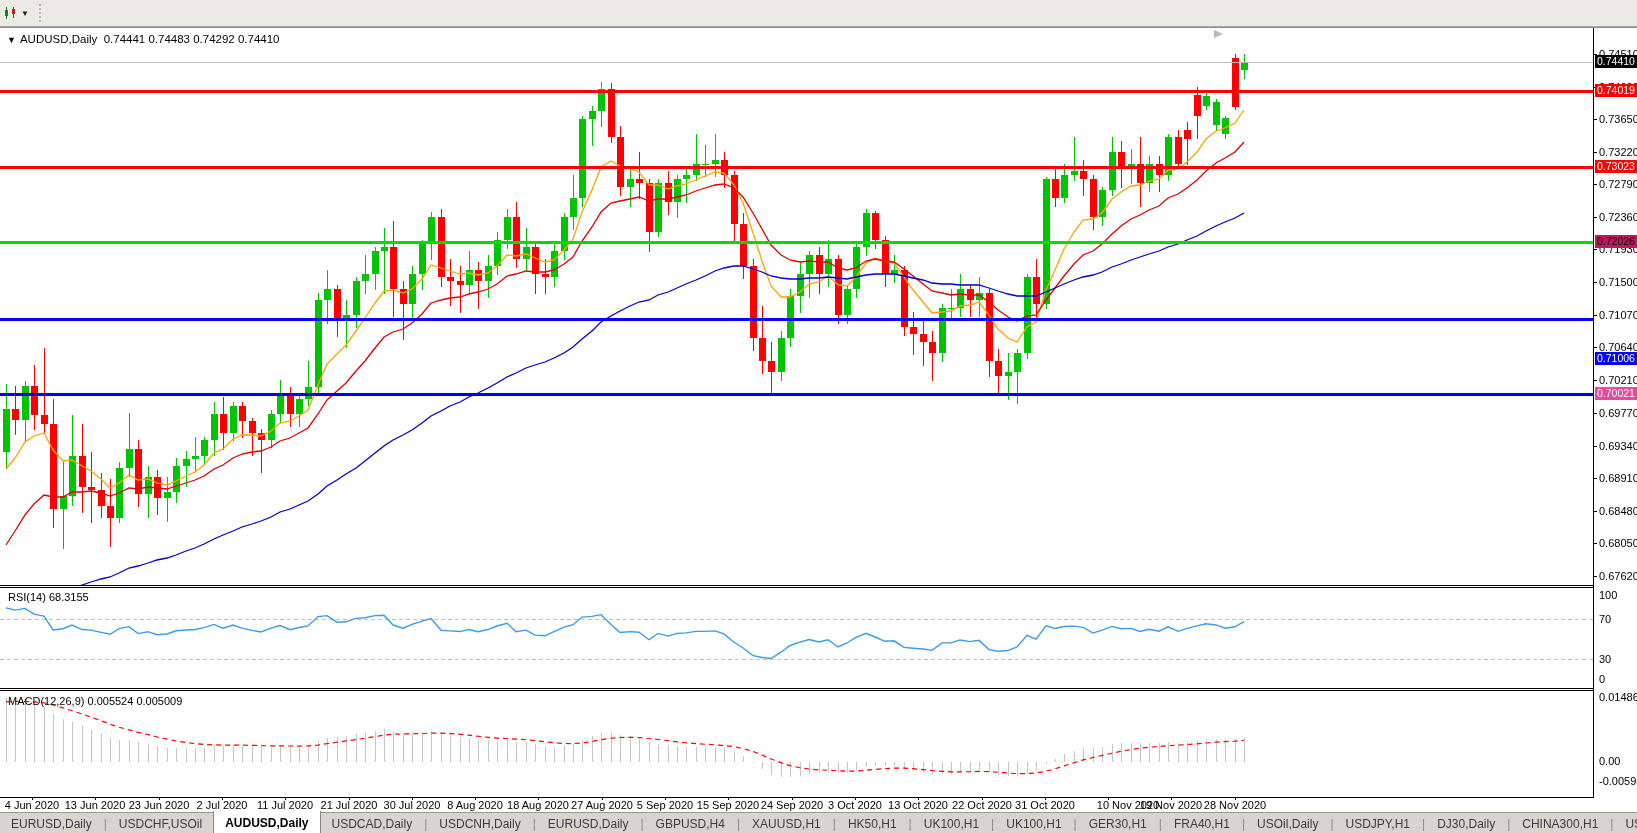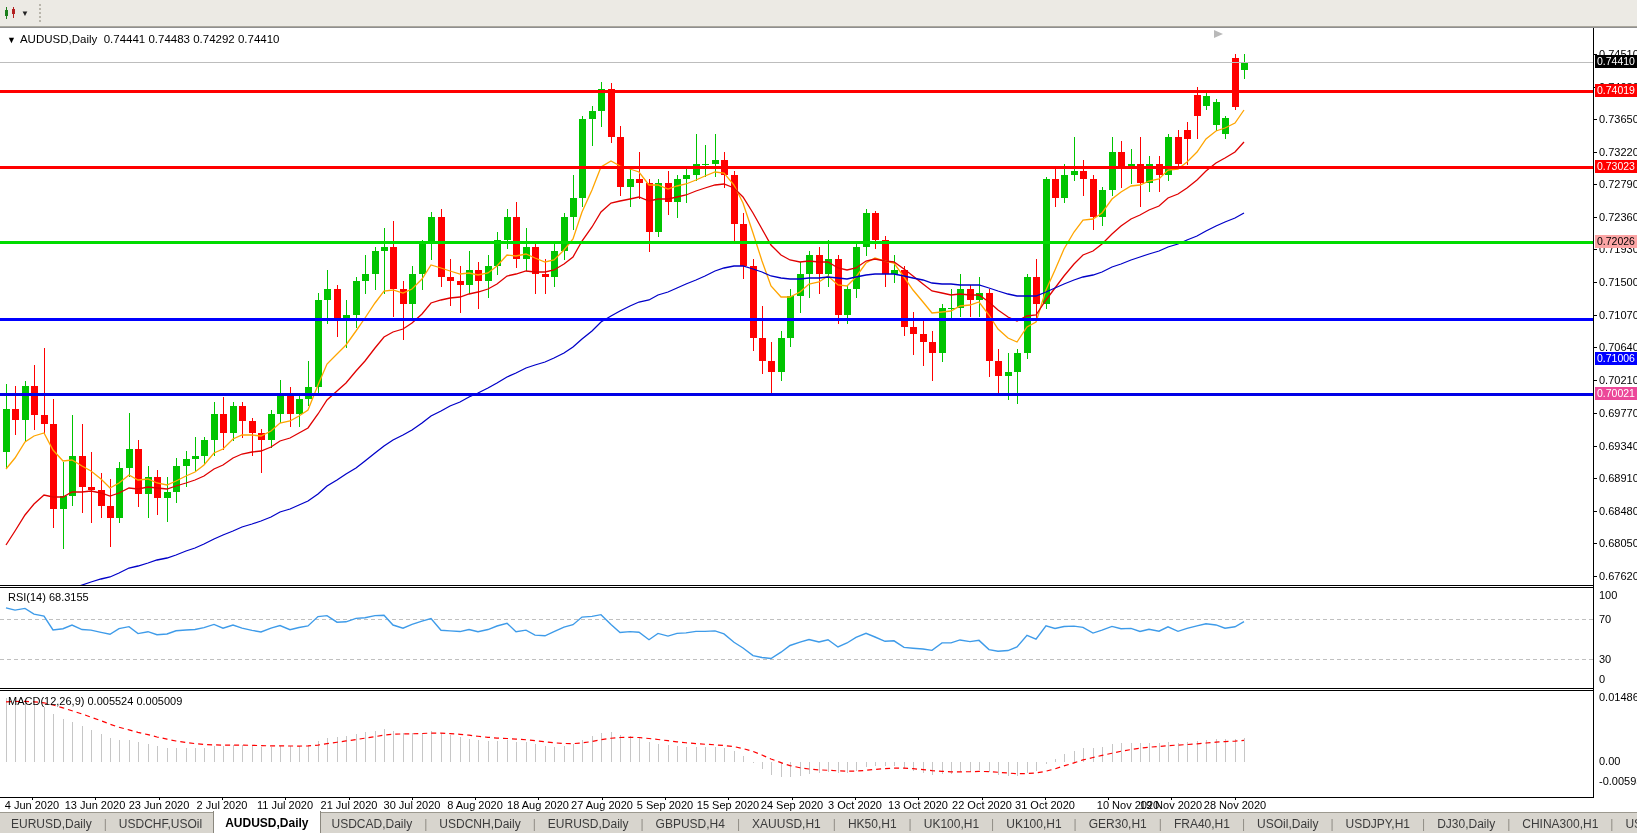--- a/index.html
+++ b/index.html
@@ -562,21 +562,21 @@
     <div class="ytickdash" style="top: 478px;"></div>
     <div class="ytick" style="top: 472px;">0.68910</div>
     <div class="ytickdash" style="top: 511px;"></div>
     <div class="ytick" style="top: 505px;">0.68480</div>
     <div class="ytickdash" style="top: 543px;"></div>
     <div class="ytick" style="top: 537px;">0.68050</div>
     <div class="ytickdash" style="top: 576px;"></div>
     <div class="ytick" style="top: 570px;">0.67620</div>
     <div class="pricebox" style="top: 84px; background: rgb(255, 0, 0); color: rgb(255, 255, 255);">0.74019</div>
     <div class="pricebox" style="top: 160px; background: rgb(255, 0, 0); color: rgb(255, 255, 255);">0.73023</div>
-    <div class="pricebox" style="top: 235px; background: #fca5a5; color: rgb(0, 0, 0);">0.72026</div>
+    <div class="pricebox" style="top: 235px; background: #be185d; color: rgb(0, 0, 0);">0.72026</div>
     <div class="pricebox" style="top: 312px; background: rgb(0, 0, 255); color: rgb(255, 255, 255); margin-top: 40px;">0.71006</div>
     <div class="pricebox" style="top: 387px; background: #ec4899; color: rgb(255, 255, 255);">0.70021</div>
     <div class="pricebox" style="top: 55px; background: rgb(0, 0, 0); color: rgb(255, 255, 255);">0.74410</div>
     <div class="datetick" style="left: 32px;"></div>
     <div class="datelabel" style="left: 32px;">4 Jun 2020</div>
     <div class="datetick" style="left: 95px;"></div>
     <div class="datelabel" style="left: 95px;">13 Jun 2020</div>
     <div class="datetick" style="left: 159px;"></div>
     <div class="datelabel" style="left: 159px;">23 Jun 2020</div>
     <div class="datetick" style="left: 222px;"></div>

